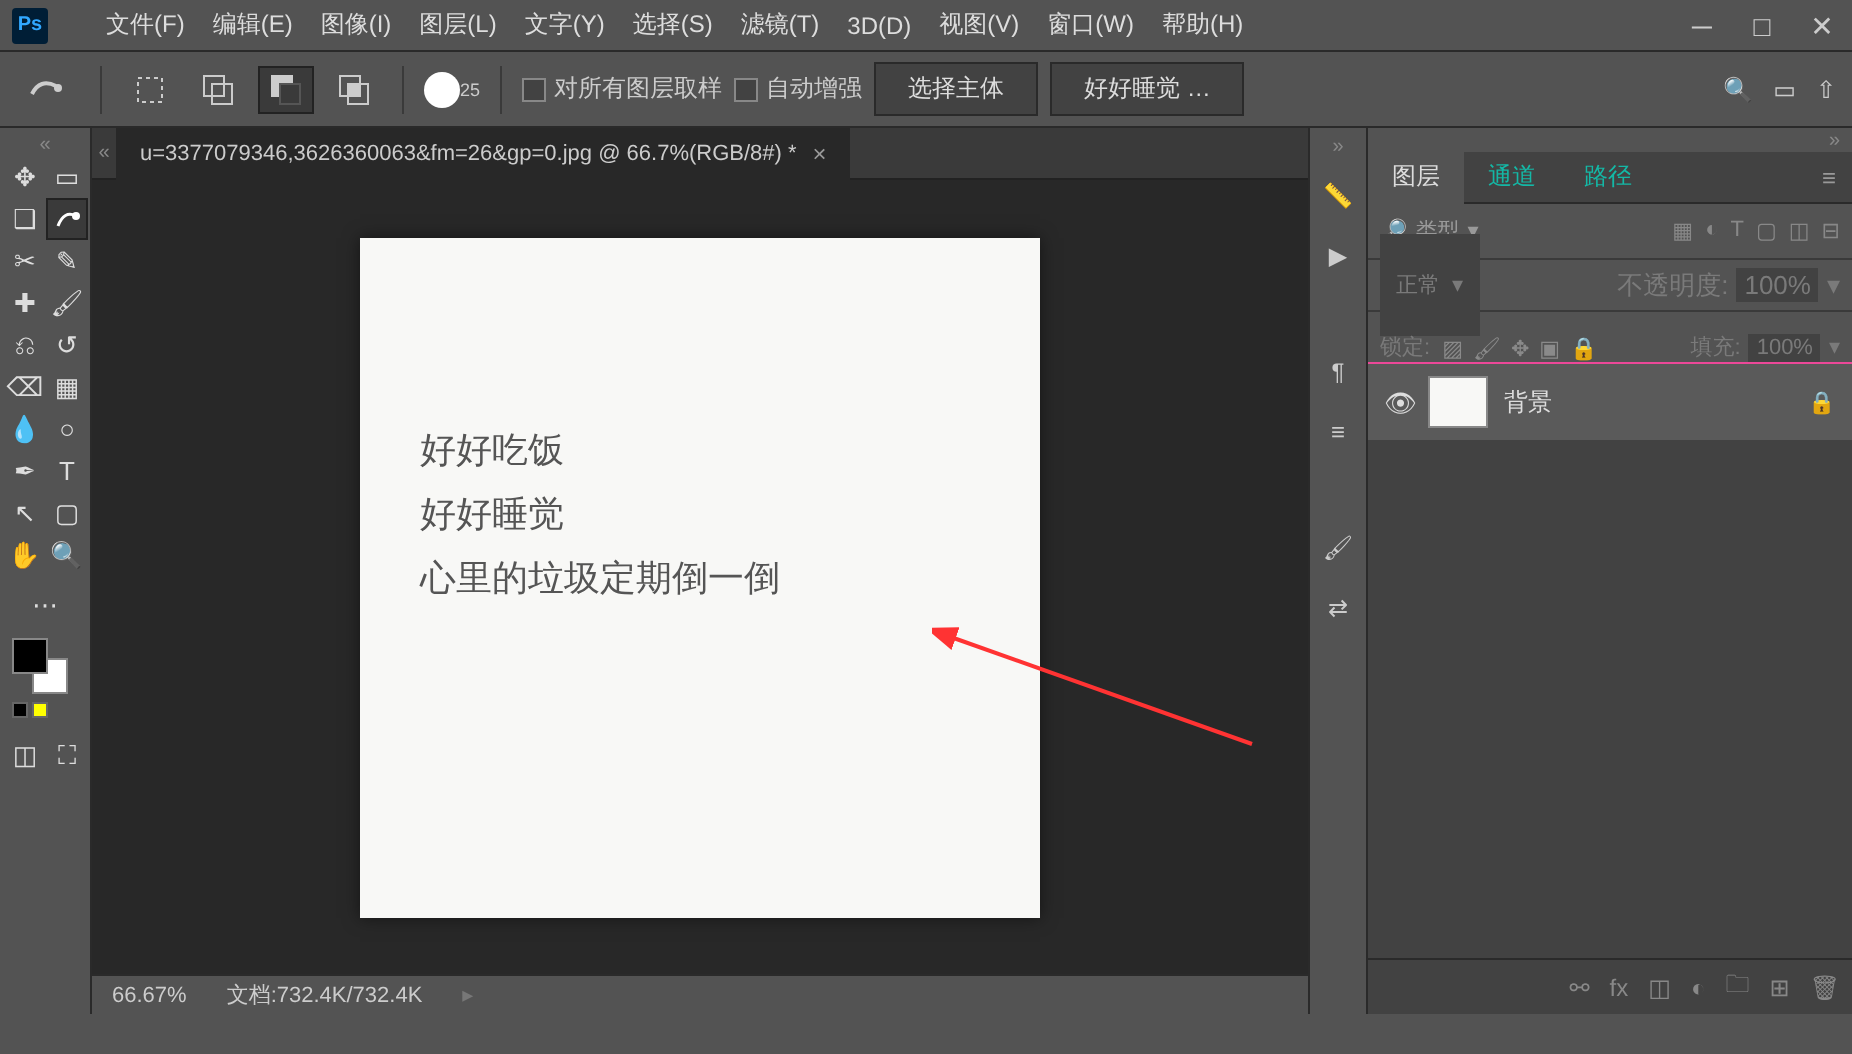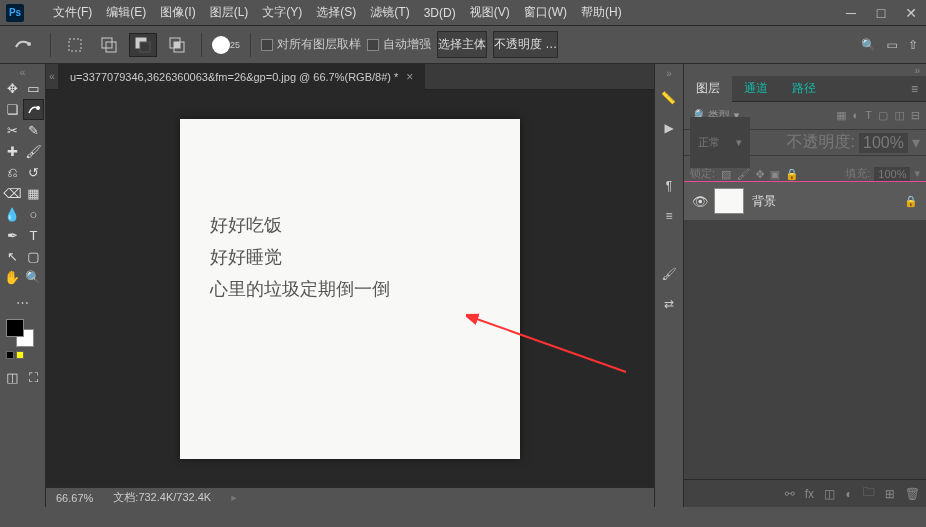--- a/index.html
+++ b/index.html
@@ -12,21 +12,21 @@
 .optbar{height:38px;background:#535353;display:flex;align-items:center;padding:0 8px;border-bottom:1px solid #2a2a2a;gap:6px}
 .tool-preset{width:32px;height:24px;display:flex;align-items:center;justify-content:center}
 .opt-ico{width:28px;height:24px;display:flex;align-items:center;justify-content:center;border:1px solid transparent}
 .opt-ico.sel{background:#3a3a3a;border:1px solid #222}
 .divider{width:1px;height:24px;background:#3a3a3a;margin:0 4px}
 .brush-preview{display:flex;flex-direction:row;align-items:center}
 .brush-dot{width:18px;height:18px;background:#fff;border-radius:50%}
 .brush-sz{font-size:9px;color:#ccc}
 .chk{display:flex;align-items:center;gap:4px}
 .chk-box{width:12px;height:12px;border:1px solid #888;background:#424242}
-.obtn{padding:4px 0;background:#424242;border:1px solid #2a2a2a;color:#ddd;font-size:12px}
+.obtn{padding:4px 16px;background:#424242;border:1px solid #2a2a2a;color:#ddd;font-size:12px}
 .right-opts{margin-left:auto;display:flex;gap:10px}
 .main{display:flex;height:443px}
 .toolbox{width:46px;background:#535353;border-right:1px solid #2a2a2a;padding:2px;display:flex;flex-direction:column}
 .tool-collapse{height:12px;display:flex;align-items:center;justify-content:center;color:#888;font-size:10px}
 .tool-grid{display:grid;grid-template-columns:1fr 1fr;gap:0}
 .tool{width:21px;height:21px;display:flex;align-items:center;justify-content:center;color:#ddd;position:relative;font-size:13px}
 .tool.active{background:#3a3a3a;border:1px solid #222}
 .tool-single{display:flex;flex-direction:column;margin-top:4px}
 .swatches{margin-top:6px;position:relative;height:30px}
 .fg-sw{width:18px;height:18px;background:#000;border:1px solid #888;position:absolute;left:4px;top:0;z-index:2}
@@ -48,22 +48,22 @@
 .panels{width:242px;background:#535353;display:flex;flex-direction:column}
 .pnl-collapse{height:12px;display:flex;align-items:center;justify-content:flex-end;padding-right:6px;color:#888;font-size:10px}
 .pnl-tabs{height:26px;display:flex;align-items:center;background:#424242;border-bottom:1px solid #2a2a2a}
 .ptab{padding:0 12px;height:26px;display:flex;align-items:center;color:#14b8a6;font-size:12px}
 .ptab.active{background:#535353;color:#ddd}
 .pnl-menu{margin-left:auto;padding:0 8px;color:#999}
 .filter-row{height:28px;display:flex;align-items:center;padding:0 6px;gap:4px;border-bottom:1px solid #3a3a3a}
 .search-type{display:flex;align-items:center;gap:4px;color:#999;font-size:11px}
 .filter-icos{margin-left:auto;display:flex;gap:6px;color:#888;font-size:11px}
 .blend-row{height:26px;display:flex;align-items:center;padding:0 6px;gap:6px;border-bottom:1px solid #3a3a3a}
-.blend-sel{background:#424242;padding:18px 8px;color:#7a7a7a;font-size:11px;display:flex;align-items:center;gap:16px}
-.opac{margin-left:auto;color:#7a7a7a;font-size:16px;display:flex;align-items:center;gap:4px}
+.blend-sel{background:#424242;padding:18px 8px;color:#7a7a7a;font-size:11px;display:flex;align-items:center;gap:6px}
+.opac{margin-left:auto;color:#7a7a7a;font-size:13px;display:flex;align-items:center;gap:4px}
 .opac-val{background:#424242;padding:1px 4px}
 .lock-row{height:26px;display:flex;align-items:flex-end;padding:0 6px;gap:6px;color:#7a7a7a;font-size:11px;border-bottom:1px solid #ec4899}
 .lock-icos{display:flex;gap:5px;color:#8a8a8a;font-size:11px}
 .fill{margin-left:auto;display:flex;align-items:center;gap:4px}
 .layer-list{flex:1;background:#424242;overflow:auto}
 .layer{height:38px;display:flex;align-items:center;padding:0 8px;gap:8px;background:#5a5a5a}
 .vis{width:14px;height:14px;color:#ddd;font-size:13px}
 .thumb{width:30px;height:26px;background:#f8f8f6;border:1px solid #888}
 .lname{color:#ddd;font-size:12px}
 .lock-ico{margin-left:auto;color:#aaa;font-size:11px}
@@ -135,21 +135,21 @@
   <div class="divider"></div>
   <label class="chk">
       <span class="chk-box"></span>
       <span>对所有图层取样</span>
     </label>
   <label class="chk">
       <span class="chk-box"></span>
       <span>自动增强</span>
     </label>
   <button class="obtn">选择主体</button>
-  <button class="obtn">不透明度 …</button>
+  <button class="obtn">好好睡觉 …</button>
   <div class="right-opts">
     <span>🔍</span>
     <span>▭</span>
     <span>⇧</span>
   </div>
 </div>
 
 <div class="main">
   <div class="toolbox">
     <div class="tool-collapse">«</div>

